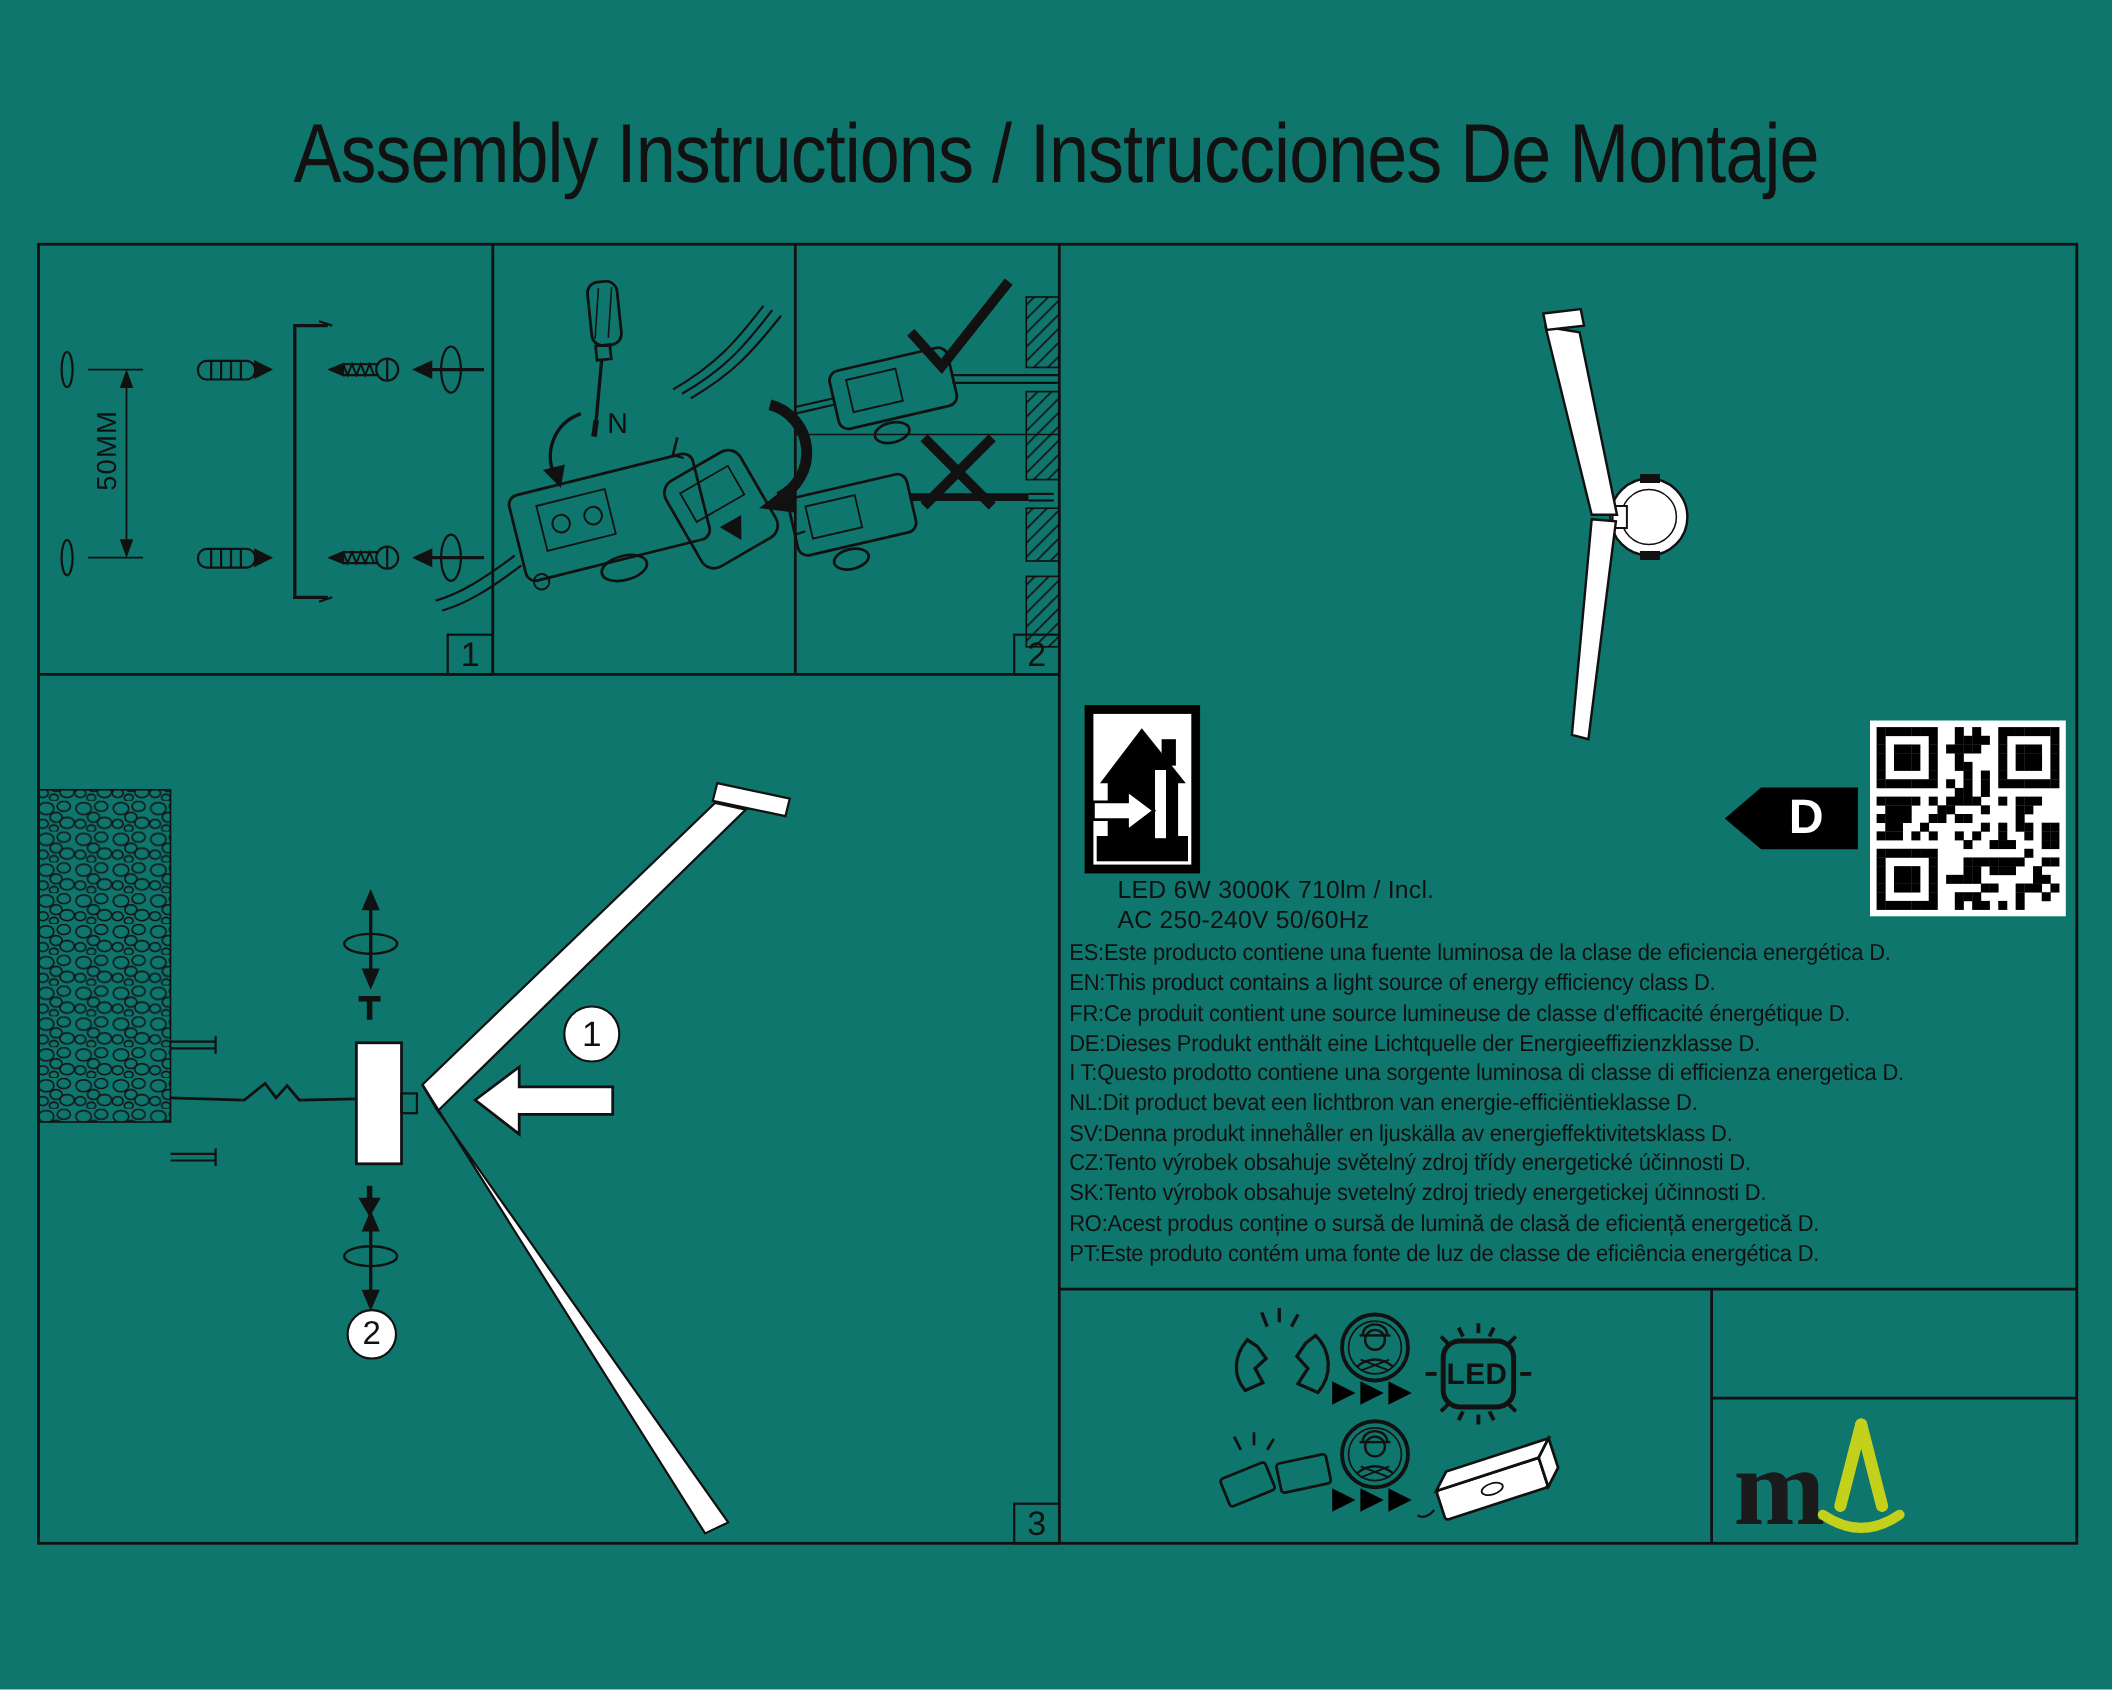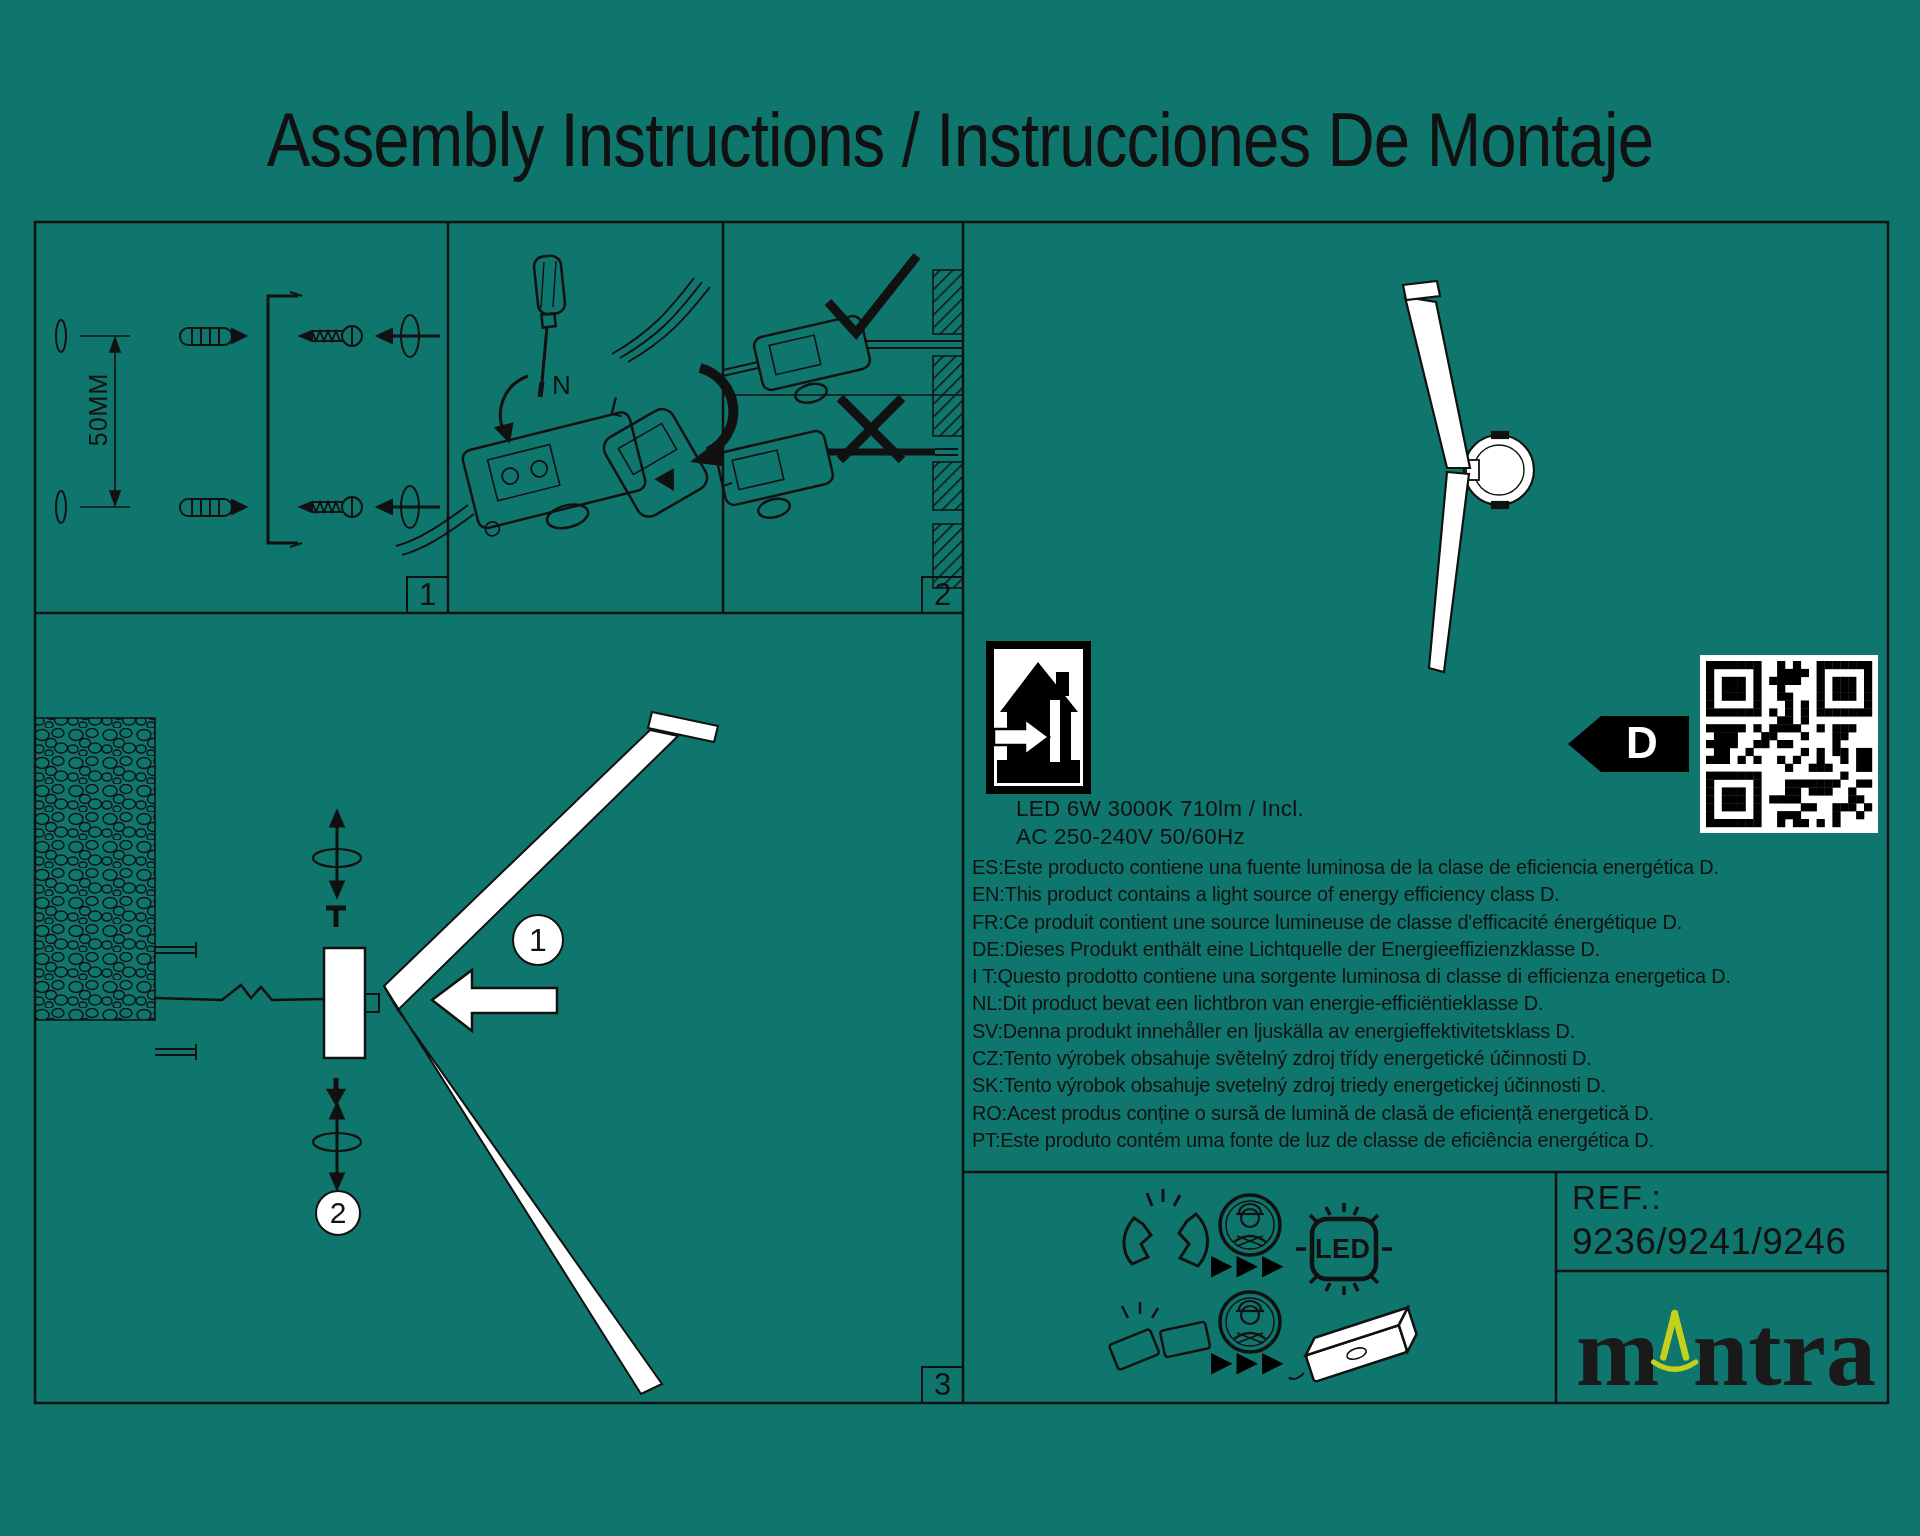--- a/index.html
+++ b/index.html
@@ -592,30 +592,25 @@
   <div>RO:Acest produs conține o sursă de lumină de clasă de eficiență energetică D.</div>
   <div>PT:Este produto contém uma fonte de luz de classe de eficiência energética D.</div>
 </div>
 
 <div id="dletter" class="abs">D</div>
 
 <div class="abs arrows" style="left:1211px;top:1248px">▶▶▶</div>
 <div class="abs arrows" style="left:1211px;top:1345px">▶▶▶</div>
 <div id="ledlabel" class="abs">LED</div>
 
-<div id="refblock" class="abs">
-  <div id="reflabel">REF.:</div>
-  <div id="refnums">9236/9241/9246</div>
-</div>
 
 <div id="brand" class="abs">
   <span>m</span>
   <svg width="86" height="118" viewBox="0 0 86 118" style="margin:0 -8px -6px -10px">
     <g fill="none" stroke="#c3d11c" stroke-linecap="round">
       <path d="M43 14 L24 88" stroke-width="11"></path>
       <path d="M43 14 L62 88" stroke-width="11"></path>
       <path d="M8 96 Q43 120 78 96" stroke-width="9"></path>
     </g>
   </svg>
-  <span>ntra</span>
 </div>
 
 </div>
 
 </body></html>

